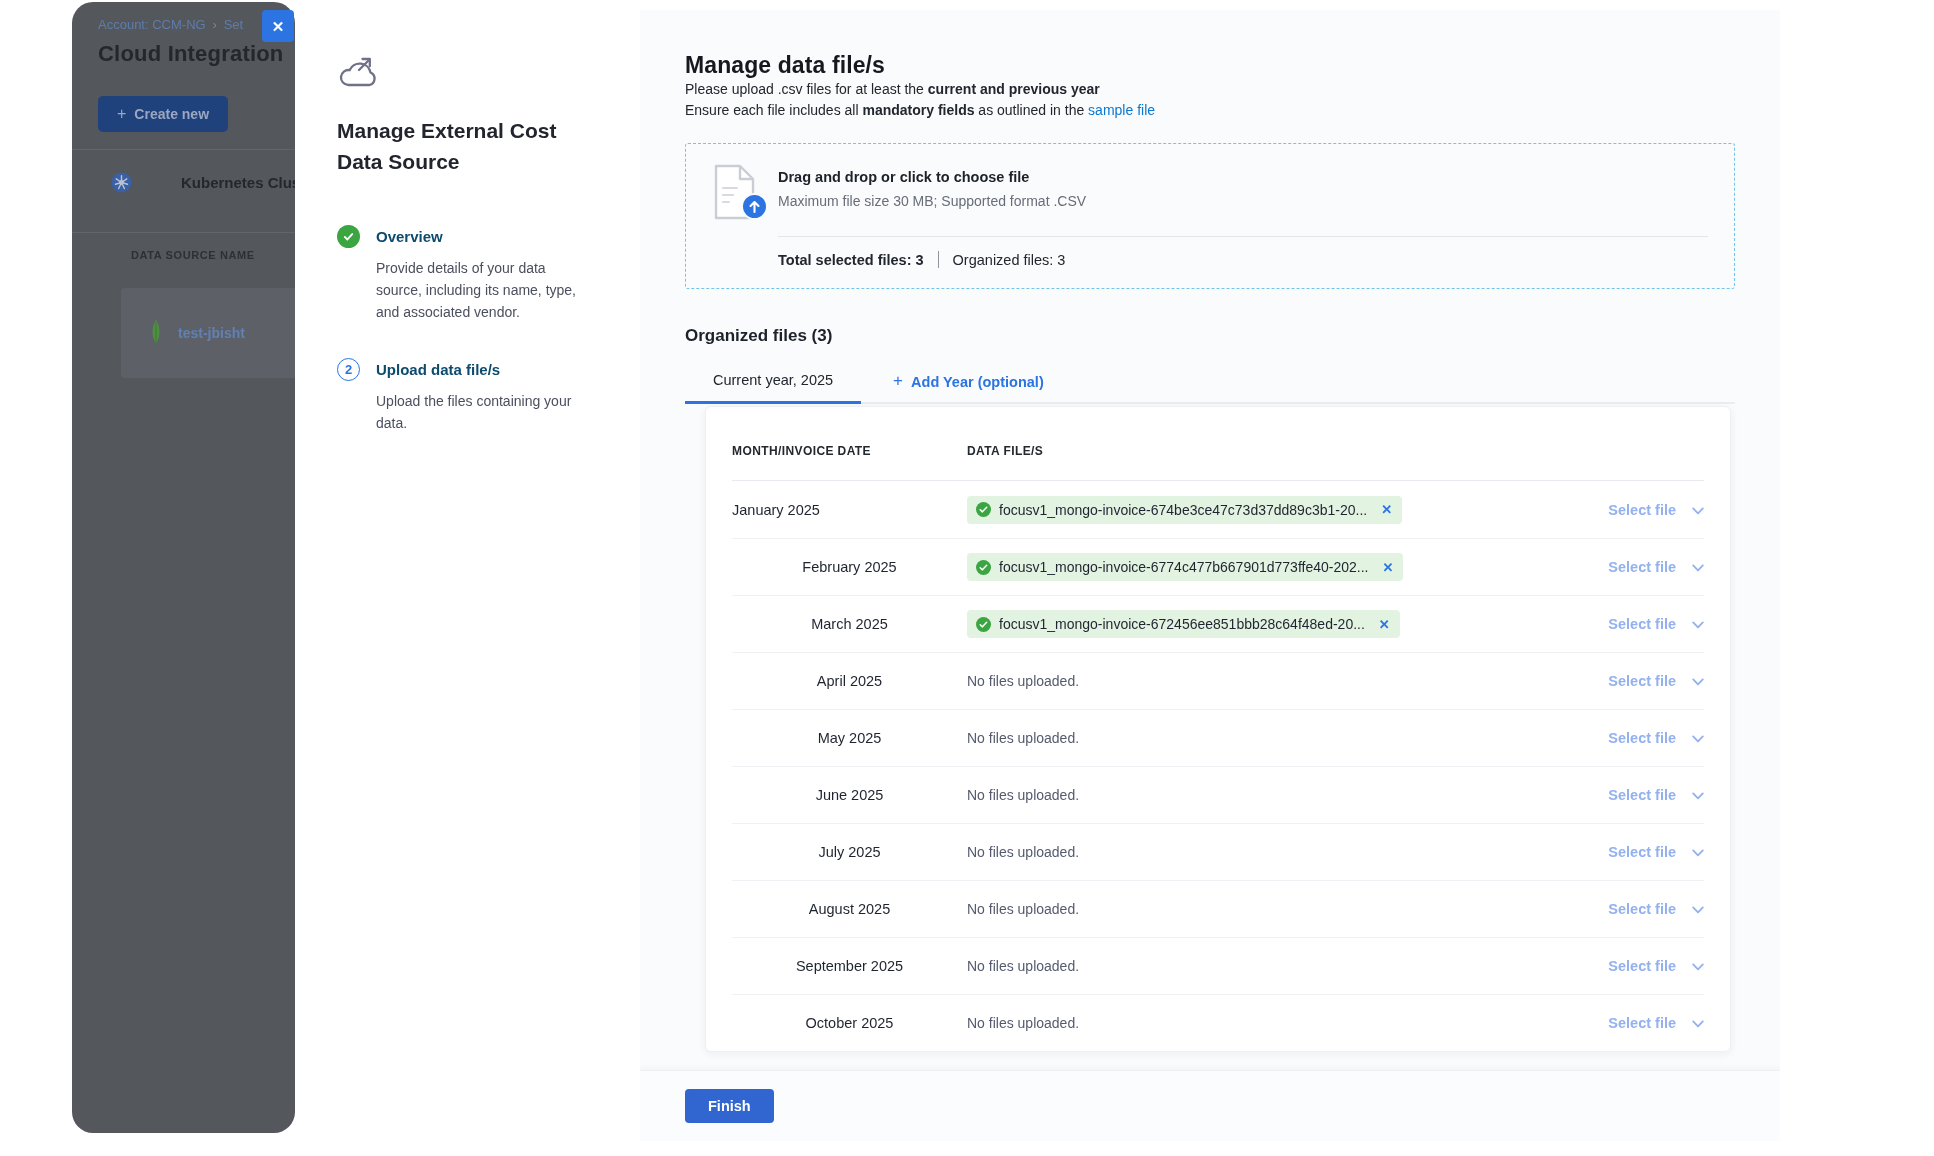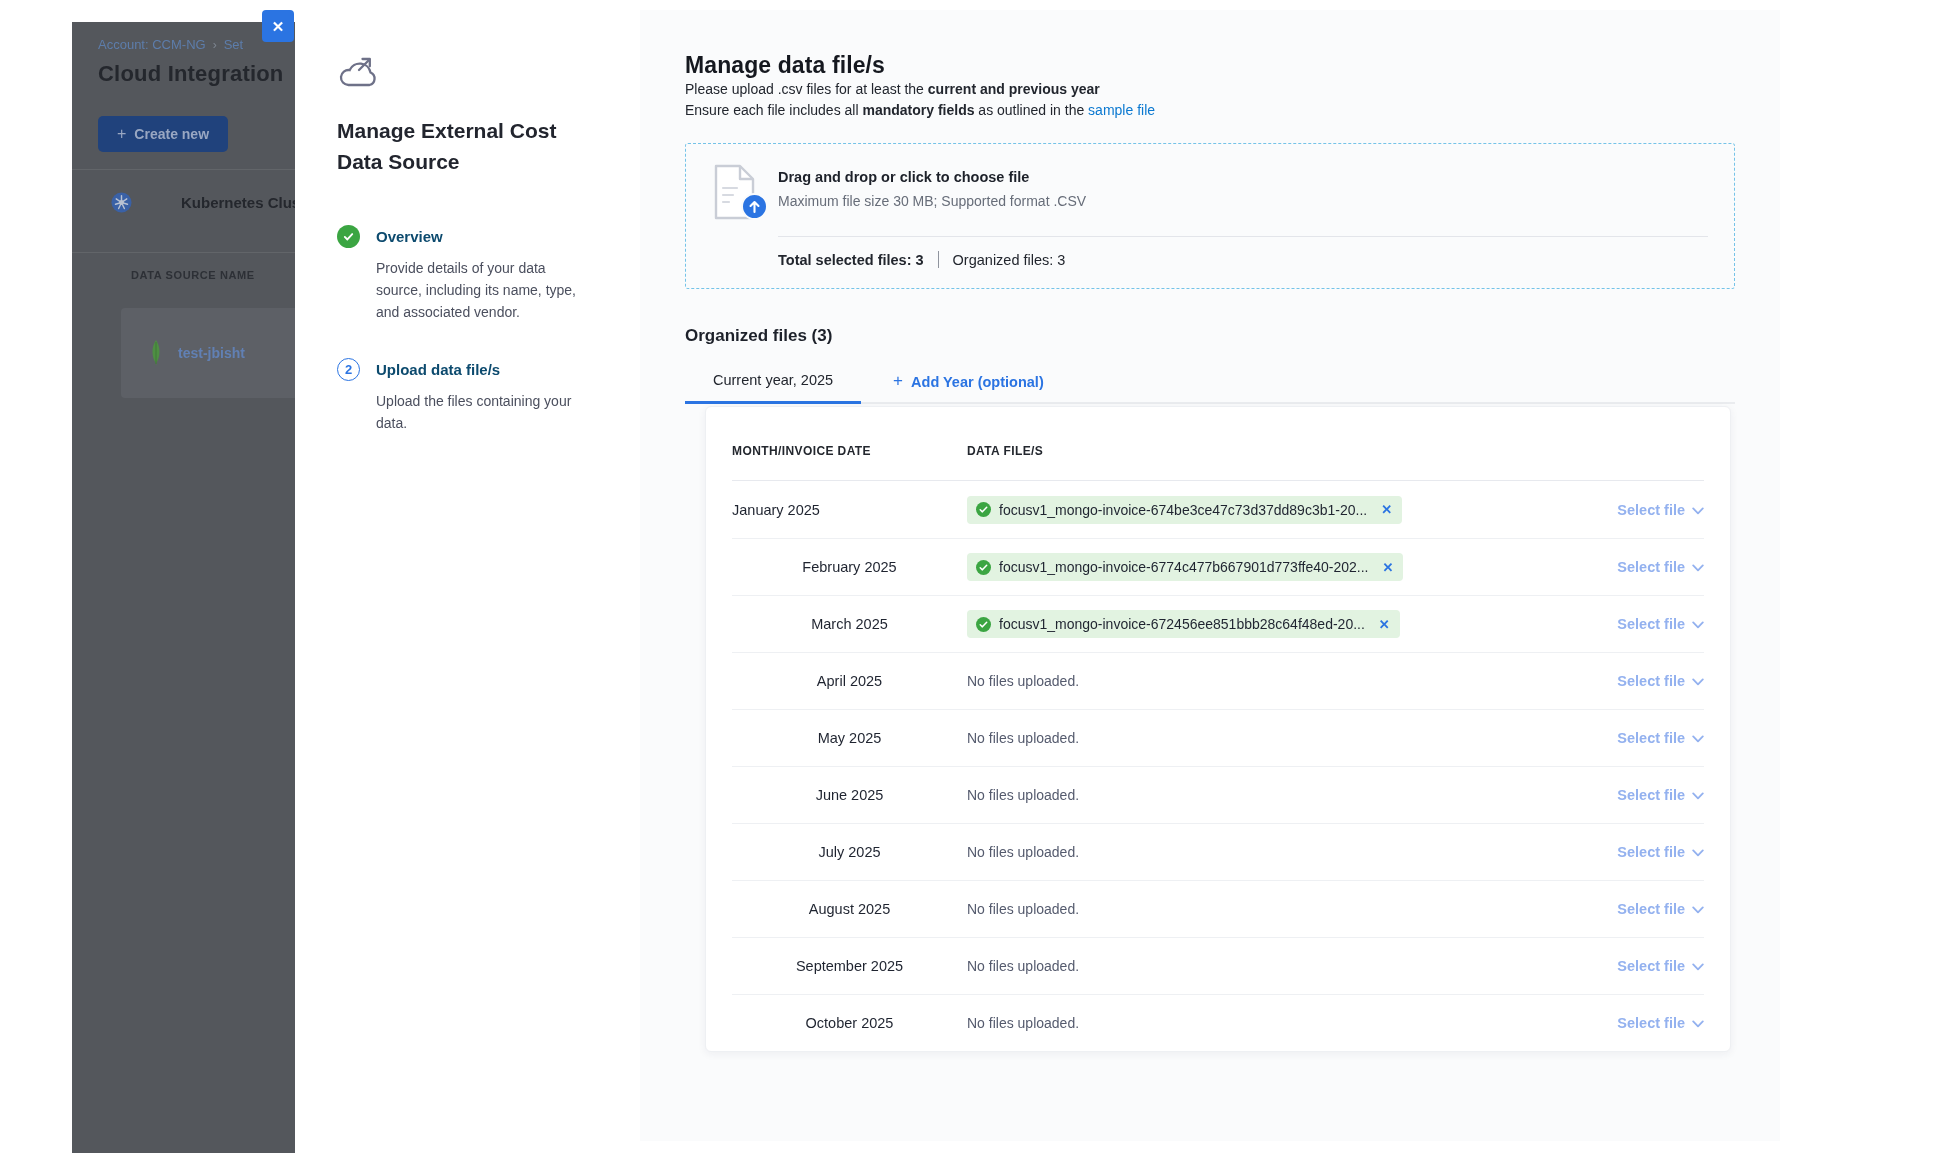--- a/index.html
+++ b/index.html
@@ -5,22 +5,22 @@
   * { box-sizing: border-box; }
   html,body { margin:0; padding:0; }
   body {
     width:1934px; height:1156px; position:relative; overflow:hidden;
     background:#ffffff; font-family:"Liberation Sans", sans-serif;
     -webkit-font-smoothing:antialiased; color:#1f2430;
   }
 
   
   .underlying-page {
-    position:absolute; left:72px; top:22px; width:223px; height:1131px;
-    background:#54575c; overflow:hidden;
+    position:absolute; left:72px; top:2px; width:223px; height:1131px;
+    background:#54575c; overflow:hidden;border-radius:21px;
   }
   .strip-inner { width:420px; padding:15px 0 0 26px; }
   .breadcrumb { font-size:13px; color:#5d7dab; display:flex; gap:7px; align-items:center; }
   .crumb-sep { color:#7d8590; font-size:12px; }
   .page-title { font-size:22px; font-weight:bold; color:#24272d; margin-top:9px; letter-spacing:.2px; }
   .create-btn {
     margin-top:29px; display:inline-flex; align-items:center; gap:8px;
     background:#20427c; color:#99a7c2; font-size:14px; font-weight:bold;
     padding:9px 19px; border-radius:5px; border:none;
   }
@@ -116,21 +116,21 @@
   .trow + .trow { border-top:1px solid #eef0f3;text-align:center; }
   .cell-month { font-size:14.5px; color:#1f2430; }
   .cell-file { display:flex; align-items:center; }
   .empty { font-size:14px; color:#555b6e; }
   .chip {
     display:inline-flex; align-items:center; gap:8px; background:var(--chip-green-bg);
     border-radius:4px; padding:6px 10px 6px 9px;
   }
   .chip-text { font-size:14px; color:#1f2430; }
   .chip-x { color:var(--accent-blue); font-size:13px; font-weight:bold; margin-left:6px; cursor:pointer; line-height:1; }
-  .cell-select { justify-self:end; display:flex; align-items:center; gap:7px;
+  .cell-select { justify-self:end; display:flex; align-items:center; gap:16px;
     color:var(--light-blue); font-size:14.5px; font-weight:bold; cursor:pointer; }
   .cell-select svg { margin-top:2px; }
 
   .main-footer {
     position:absolute; left:0; right:0; bottom:0; height:71px; background:#fbfcfd;
     border-top:1px solid #edeff3; box-shadow:0 -2px 6px rgba(40,41,61,.04);
     padding:18px 45px; z-index:2;
   }
   .finish-btn {
     background:var(--finish-blue); color:#fff; font-size:14.5px; font-weight:bold;
@@ -406,14 +406,17 @@
             <div class="cell-select">
               <span>Select file</span>
               <svg width="12" height="8" viewBox="0 0 12 8">
                 <path d="M1.2 1.4 L6 6.4 L10.8 1.4" fill="none" stroke="currentColor" stroke-width="1.8" stroke-linecap="round" stroke-linejoin="round"></path>
               </svg>
             </div>
           </div>
         </div>
     </div>
 
+    <div class="main-footer">
+      <button class="finish-btn">Finish</button>
+    </div>
   </div>
 </div>
 
 </body></html>

